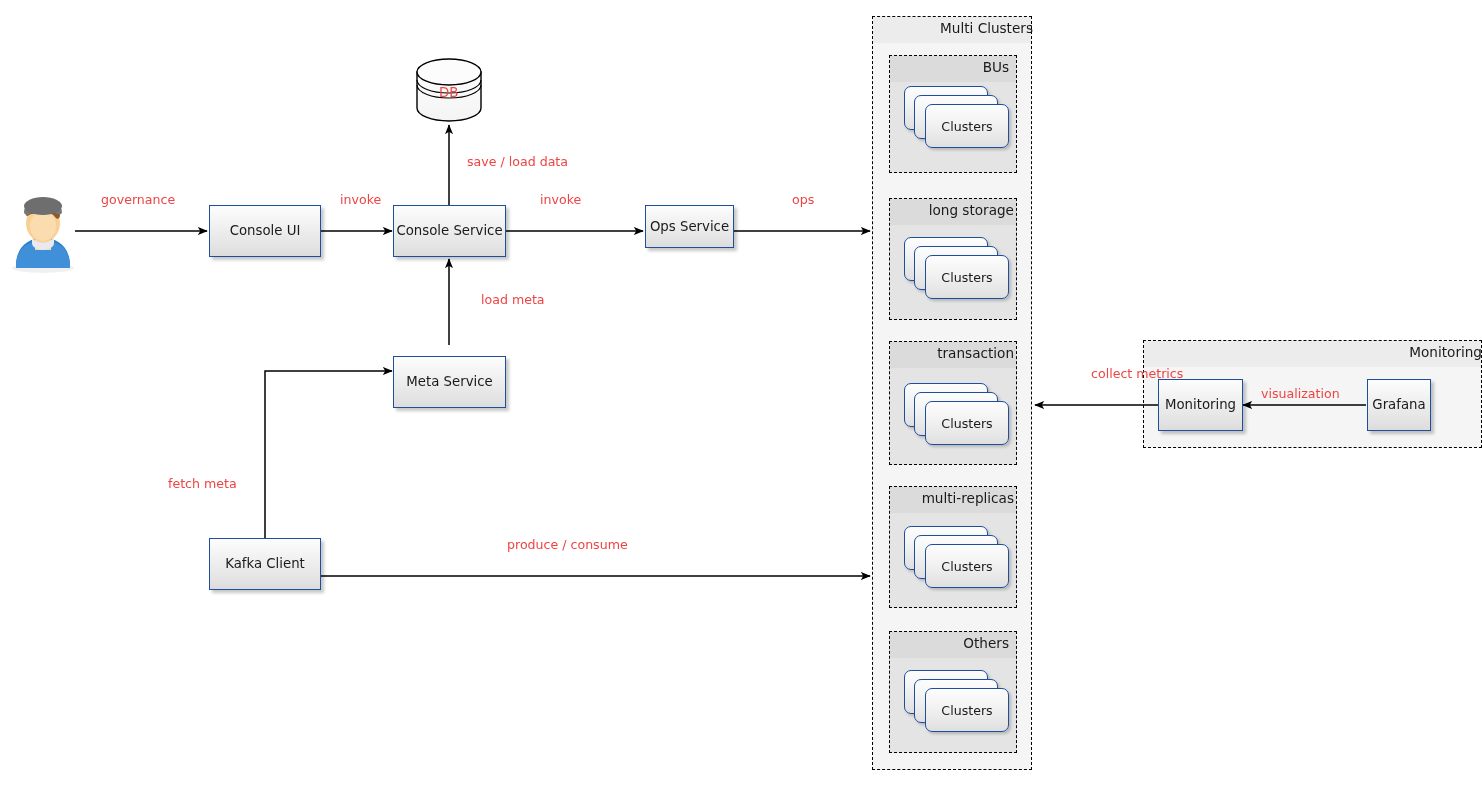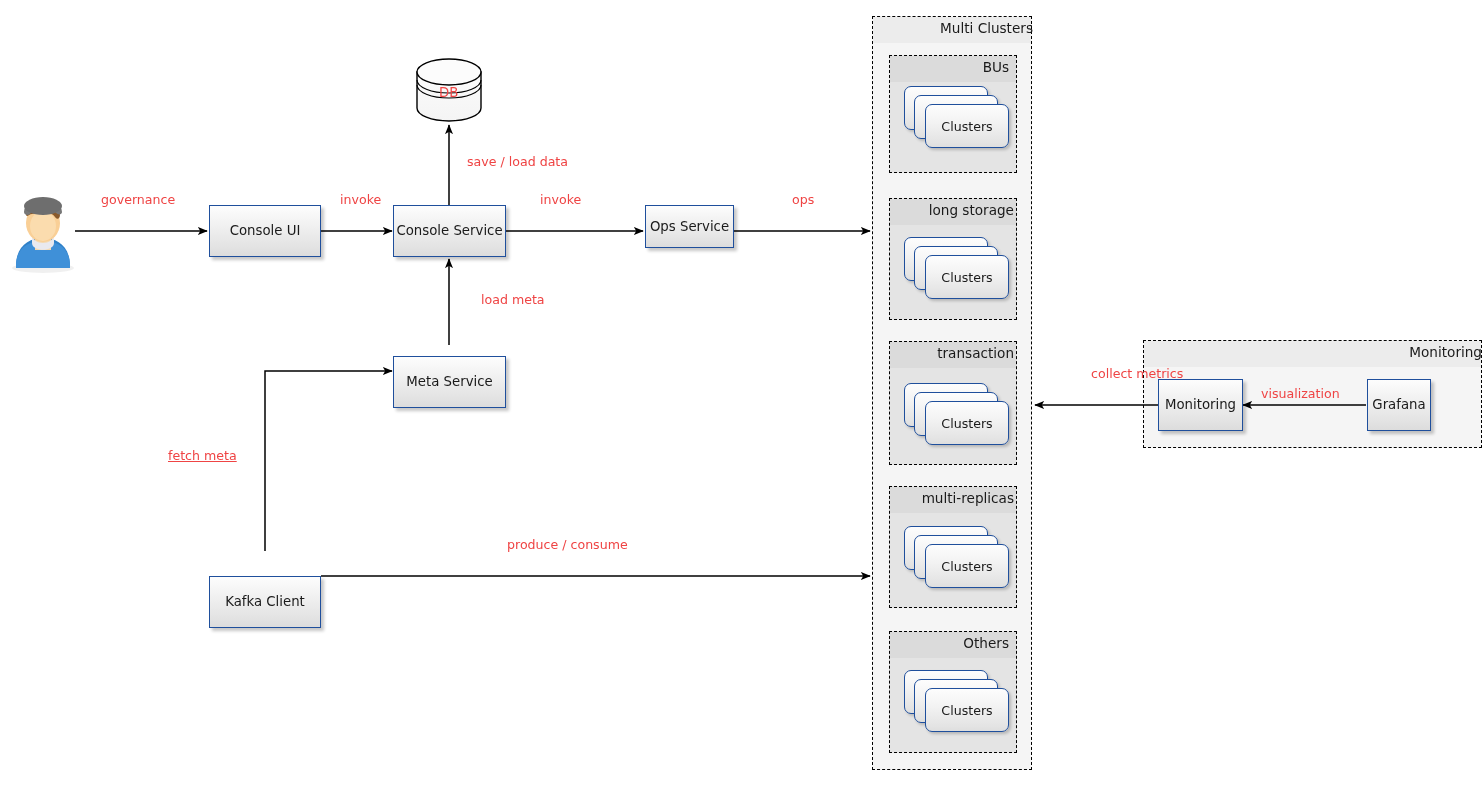--- a/index.html
+++ b/index.html
@@ -178,32 +178,32 @@
   </svg>
 
   <div class="node" style="left:209px;top:205px;width:112px;height:52px;">Console UI</div>
 
   <div class="node" style="left:393px;top:205px;width:113px;height:52px;text-align:center;">Console Service</div>
 
   <div class="node" style="left:645px;top:205px;width:89px;height:43px;">Ops Service</div>
 
   <div class="node" style="left:393px;top:356px;width:113px;height:52px;">Meta Service</div>
 
-  <div class="node" style="left:209px;top:576px;width:112px;height:52px;">Kafka Client</div>
+  <div class="node" style="left:209px;top:538px;width:112px;height:52px;">Kafka Client</div>
 
   <div class="node" style="left:1158px;top:379px;width:85px;height:52px;">Monitoring</div>
 
   <div class="node" style="left:1367px;top:379px;width:64px;height:52px;">Grafana</div>
 
   <div class="lbl" style="left:439px;top:86px;font-size:13.3px;">DB</div>
 
   <div class="lbl" style="left:101px;top:194px;">governance</div>
   <div class="lbl" style="left:340px;top:194px;">invoke</div>
   <div class="lbl" style="left:467px;top:156px;">save / load data</div>
   <div class="lbl" style="left:540px;top:194px;">invoke</div>
   <div class="lbl" style="left:792px;top:194px;">ops</div>
   <div class="lbl" style="left:481px;top:294px;">load meta</div>
-  <div class="lbl" style="left:168px;top:450px;text-decoration:underline;">fetch meta</div>
+  <div class="lbl" style="left:168px;top:478px;">fetch meta</div>
   <div class="lbl" style="left:507px;top:539px;">produce / consume</div>
   <div class="lbl" style="left:1051px;top:368px;margin-left:40px;">collect metrics</div>
   <div class="lbl" style="left:1261px;top:388px;">visualization</div>
 
 </div>
 
 </body></html>

